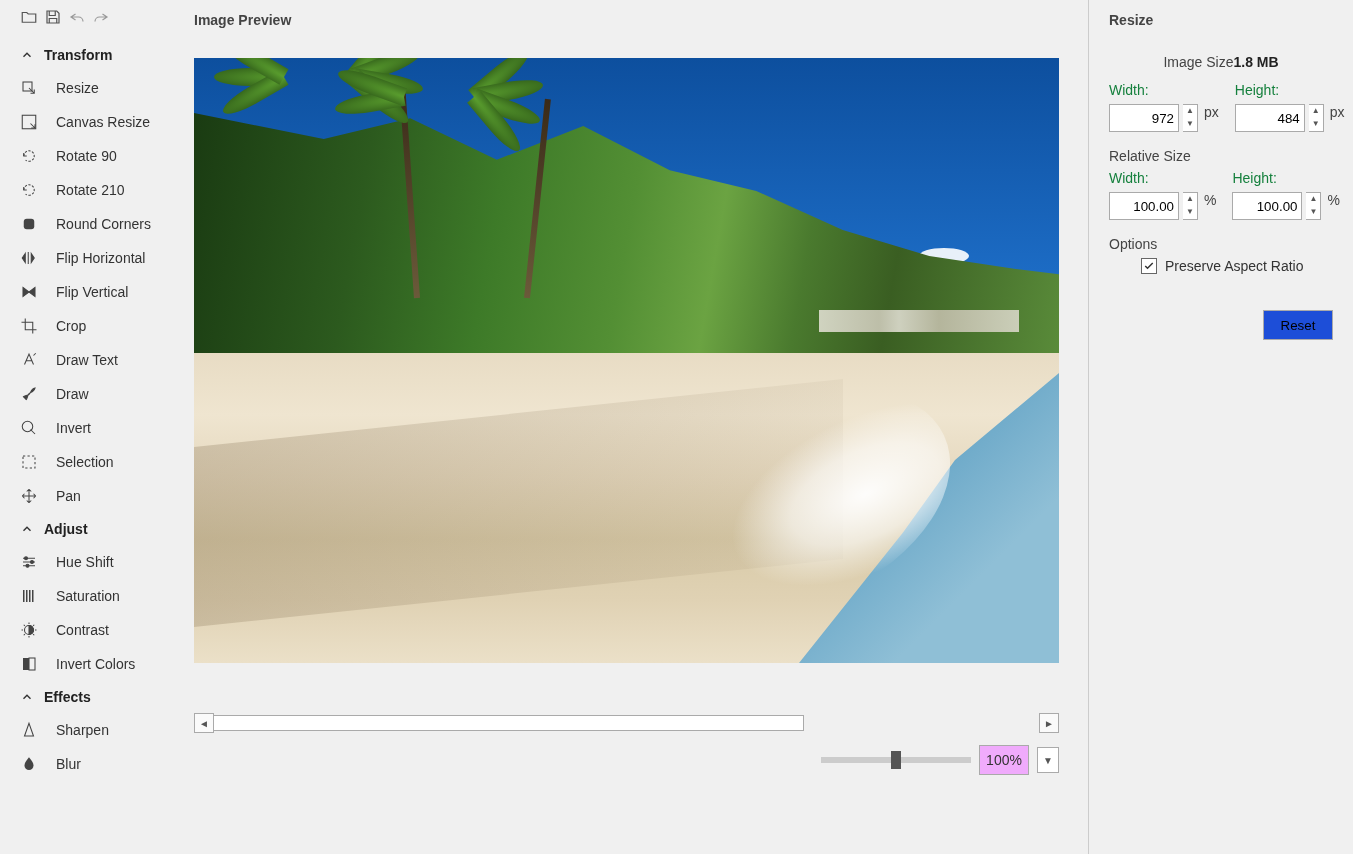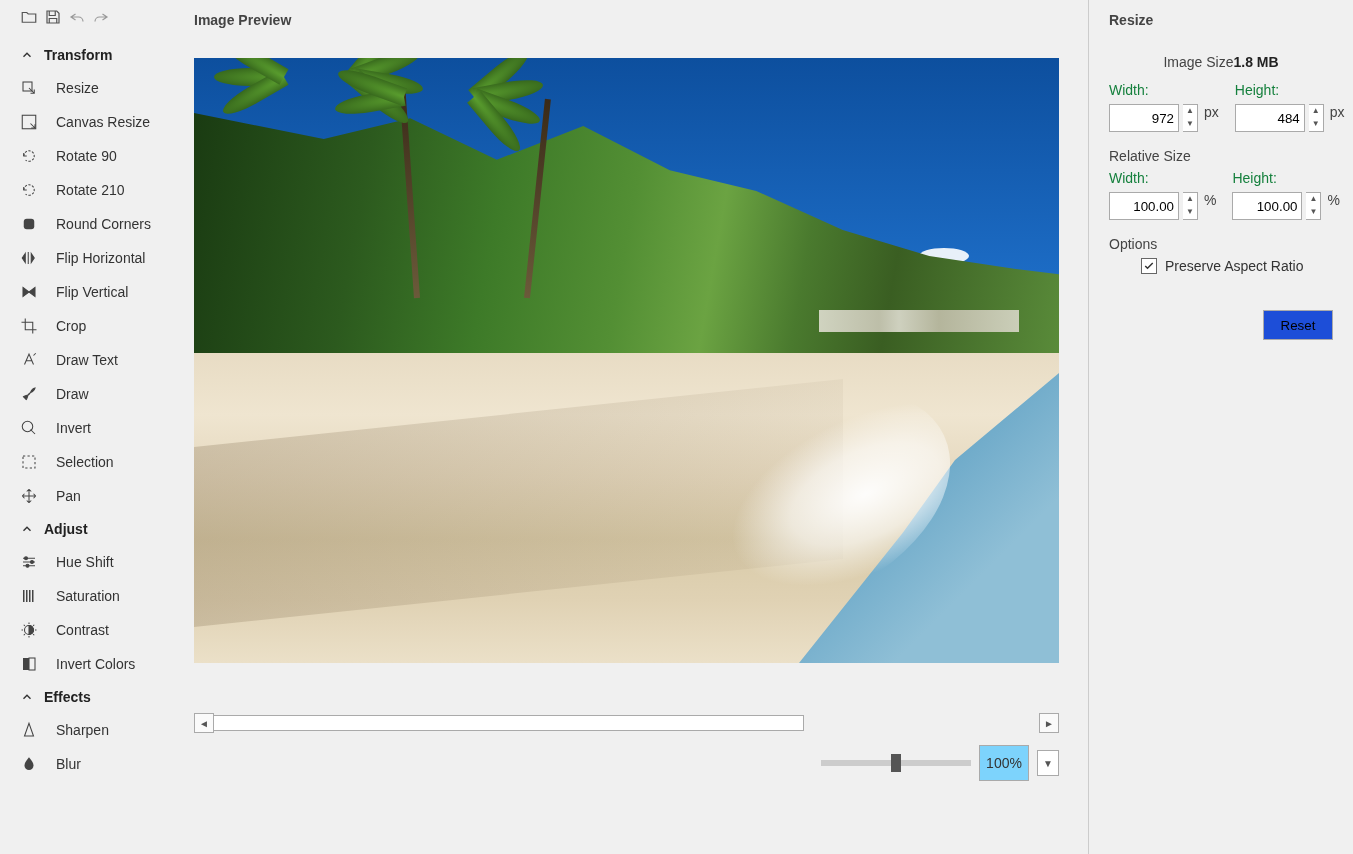--- a/index.html
+++ b/index.html
@@ -92,21 +92,21 @@
   justify-content: flex-end;
   margin-top: 12px;
   width: 865px;
   gap: 8px;
 }
 .zoom-slider {
   width: 150px; height: 6px; background: #ccc; position: relative;
 }
 .zoom-thumb { position:absolute; top:-6px; left:70px; width:10px; height:18px; background:#555; }
 .zoom-box {
-  width: 50px; height: 36px; border: 1px solid #aaa; background: #7dd3fc;
+  width: 50px; height: 30px; border: 1px solid #aaa; background: #f0abfc;
   display: flex; align-items: center; justify-content: center;
 }
 .zoom-dd {
   width: 22px; height: 26px; border: 1px solid #aaa; background: #fff;
   display:flex; align-items:center; justify-content:center; font-size:10px; color:#555;
   cursor:pointer;
 }
 
 .panel {
   width: 264px;

